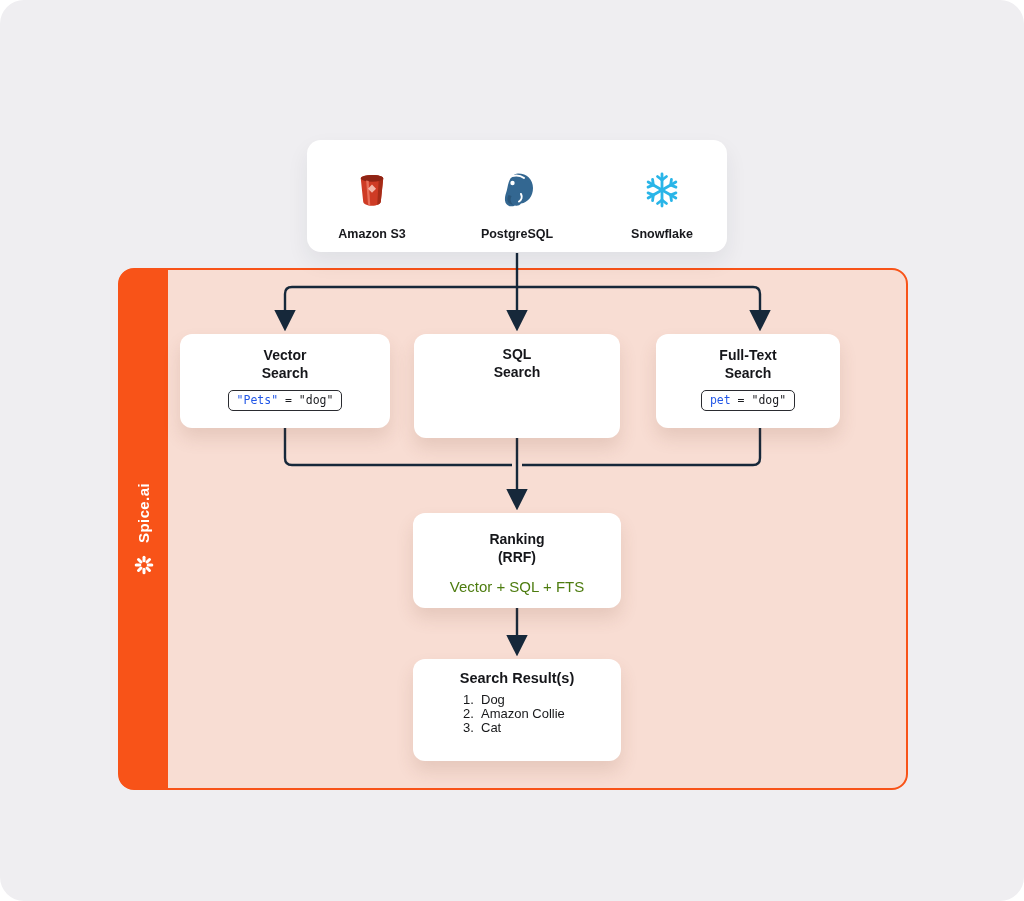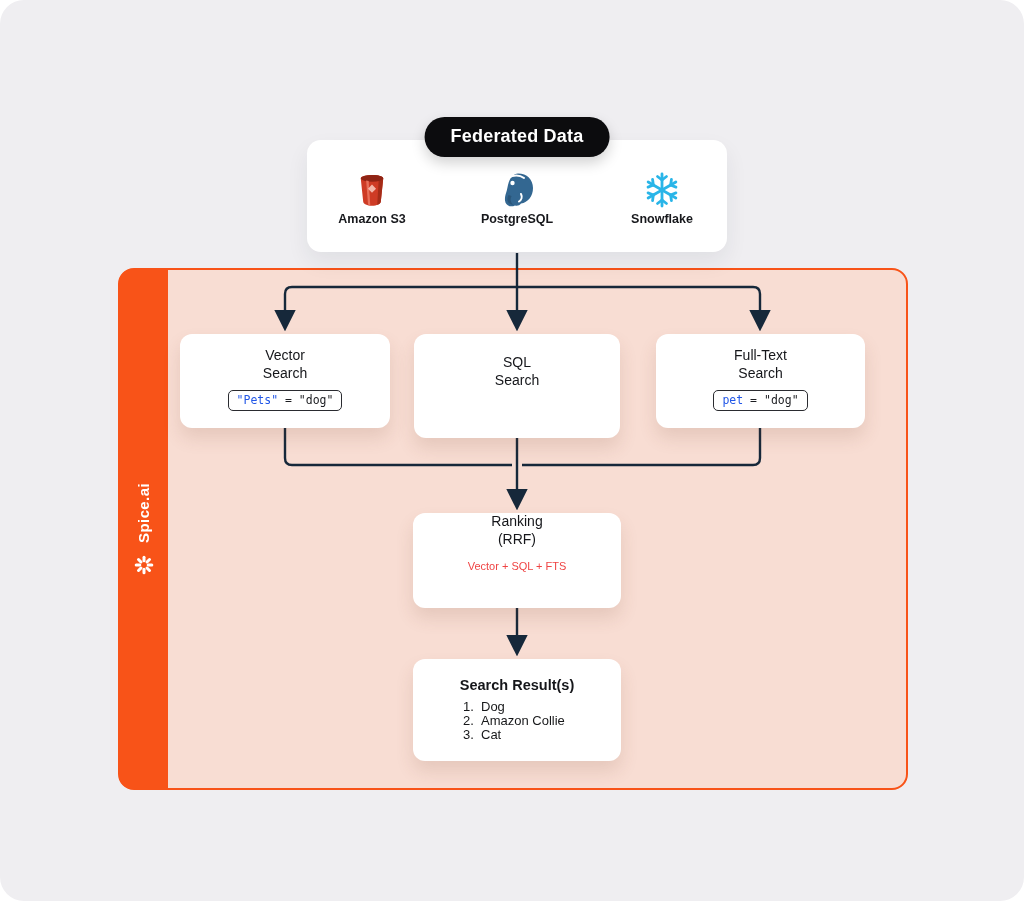--- a/index.html
+++ b/index.html
@@ -11,49 +11,49 @@
   .fed-card { position:absolute; left:307px; top:140px; width:420px; height:112px;
     background:#fff; border-radius:14px; box-shadow:0 10px 22px rgba(30,40,60,.07); }
   .fed-badge { position:absolute; left:517px; top:117px; transform:translateX(-50%);
     background:#0C0C0E; color:#fff; font-size:18px; font-weight:700; letter-spacing:.2px;
     padding:9px 26px 10px; border-radius:999px; white-space:nowrap; z-index:5;
     box-shadow:0 6px 14px rgba(0,0,0,.18); }
   .sources { position:absolute; left:307px; top:140px; width:420px; height:112px;
     display:flex; justify-content:space-between; padding:30px 26px 0; }
   .source { width:78px; display:flex; flex-direction:column; align-items:center; }
   .source .ic { width:40px; height:40px; display:flex; align-items:center; justify-content:center; }
-  .source .lbl { margin-top:2px; font-size:12.5px; font-weight:700; color:#17181C; white-space:nowrap; }
+  .source .lbl { margin-top:17px; font-size:12.5px; font-weight:700; color:#17181C; white-space:nowrap; }
 
   
   .spice-box { position:absolute; left:118px; top:268px; width:790px; height:522px;
     background:#F8DDD3; border:2px solid #F85318; border-radius:16px; }
   .spice-strip { position:absolute; left:-1px; top:-1px; bottom:-1px; width:49px; background:#F85318;
     border-radius:14px 0 0 14px; display:flex; flex-direction:column; align-items:center;
     justify-content:center; gap:12px; }
   .spice-text { writing-mode:vertical-rl; transform:rotate(180deg); color:#fff;
     font-size:15px; font-weight:600; letter-spacing:.4px; }
 
   
   .node { position:absolute; background:#fff; border-radius:12px;
     box-shadow:0 10px 18px rgba(120,70,50,.14); display:flex; flex-direction:column;
     align-items:center; }
-  .node-title { font-size:14px; font-weight:400; color:#15161A; text-align:center; line-height:1.28; }
+  .node-title { font-size:14px; font-weight:700; color:#15161A; text-align:center; line-height:1.28; }
   .code { display:inline-block; margin-top:7px; border:1.4px solid #2A2B30; border-radius:5px;
     background:#fff; padding:2px 8px 3px; font-family:"DejaVu Sans Mono", monospace;
     font-size:11.5px; color:#1B1C20; white-space:nowrap; }
   .code .kw { color:#2257E7; }
 
   .vector-card   { left:180px; top:334px; width:210px; height:94px;  padding-top:13px; }
-  .sql-card      { left:414px; top:334px; width:206px; height:104px; padding-top:20px; }
-  .fts-card      { left:656px; top:334px; width:209px; height:94px;  padding-top:13px; }
-
-  .ranking-card  { left:413px; top:513px; width:208px; height:95px;  }
-  .ranking-sub   { margin-top:11px; font-size:11px; color:#ef4444; }
-
-  .results-card  { left:413px; top:659px; width:208px; height:102px; padding-top:18px; align-items:stretch; }
+  .sql-card      { left:414px; top:334px; width:206px; height:104px; padding-top:12px; }
+  .fts-card      { left:656px; top:334px; width:184px; height:94px;  padding-top:13px; }
+
+  .ranking-card  { left:413px; top:513px; width:208px; height:95px;  padding-top:18px; }
+  .ranking-sub   { margin-top:11px; font-size:15px; color:#4d7c0f; }
+
+  .results-card  { left:413px; top:659px; width:208px; height:102px; padding-top:11px; align-items:stretch; }
   .results-title { font-size:14.5px; font-weight:700; color:#15161A; text-align:center; }
   .results-list  { margin:7px 0 0 50px; list-style:none; }
   .results-list li { display:flex; font-size:13px; color:#17181A; line-height:1.0; margin-bottom:1px; }
   .results-list .num { width:18px; }
 
   .arrows { position:absolute; inset:0; pointer-events:none; }
 </style>
 </head>
 <body>
 
@@ -90,21 +90,20 @@
         <path d="M517,287 L292,287 Q285,287 285,294 L285,326" marker-end="url(#ah)"></path>
         <path d="M517,287 L753,287 Q760,287 760,294 L760,326" marker-end="url(#ah)"></path>
         <path d="M285,428 L285,458 Q285,465 292,465 L512,465"></path>
         <path d="M760,428 L760,458 Q760,465 753,465 L522,465"></path>
         <path d="M517,438 L517,505" marker-end="url(#ah)"></path>
         <path d="M517,608 L517,651" marker-end="url(#ah)"></path>
       </g>
     </svg>
 
     <div class="fed-card"></div>
-    <div class="fed-badge">Federated Data</div>
 
     <div class="sources">
       <div class="source">
         <span class="ic">
           <svg width="36" height="38" viewBox="0 0 40 40">
             <path d="M7.5 7 C7.5 4.9 13 3.2 20 3.2 C27 3.2 32.5 4.9 32.5 7 L29.8 32.8 C29.6 35.6 25.4 37.6 20 37.6 C14.6 37.6 10.4 35.6 10.2 32.8 Z" fill="#CE3B25"></path>
             <path d="M20 3.2 C27 3.2 32.5 4.9 32.5 7 L29.8 32.8 C29.7 34.4 28.2 35.8 25.8 36.7 L27.5 7.6 Z" fill="#A52C18"></path>
             <ellipse cx="20" cy="7" rx="12.5" ry="3.8" fill="#8F2415"></ellipse>
             <path d="M13.5 9.5 L15.6 36.2 C16.3 36.5 17.2 36.8 18.1 37 L16.3 9.9 Z" fill="#E8705A"></path>
             <path d="M20 14 L24.5 18.5 L20 23 L15.5 18.5 Z" fill="#F3B7AA"></path>

